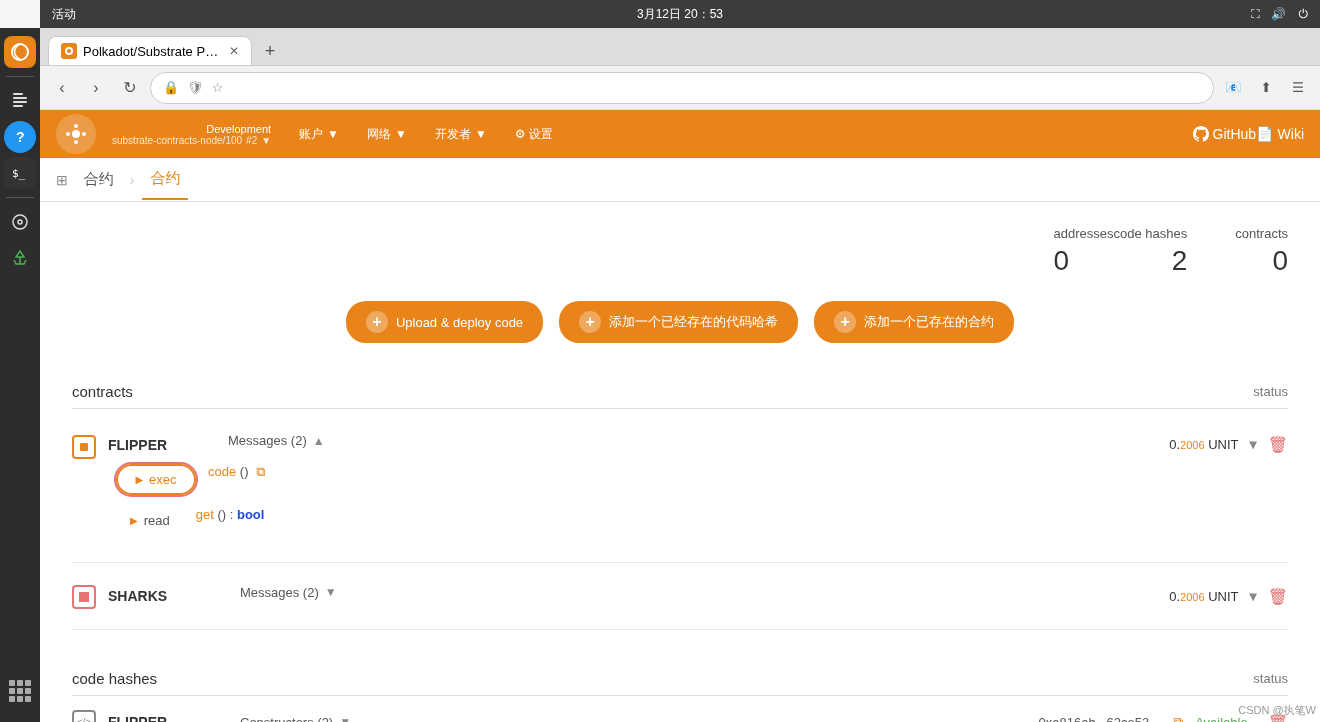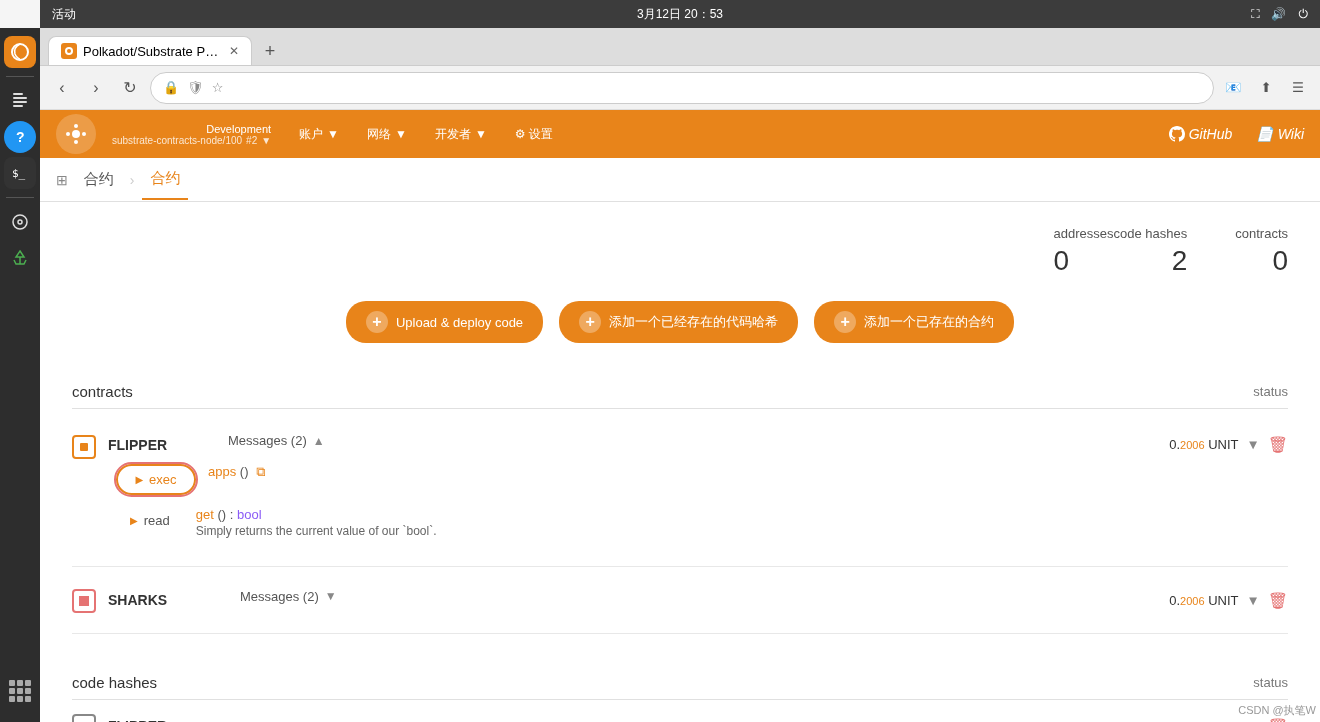--- a/index.html
+++ b/index.html
@@ -54,21 +54,21 @@
     .app-navbar {
       background: #e8841a; height: 48px; display: flex; align-items: center; padding: 0 16px;
       justify-content: space-between;
     }
     .nav-left { display: flex; align-items: center; gap: 16px; }
     .nav-brand { display: flex; flex-direction: column; align-items: flex-end; }
     .nav-brand-top { font-size: 11px; color: #fff; }
     .nav-brand-bottom { font-size: 10px; color: rgba(255,255,255,0.8); display: flex; align-items: center; gap: 4px; }
     .nav-menu-items { display: flex; align-items: center; gap: 4px; }
     .nav-menu-item { color: #fff; font-size: 12px; padding: 6px 12px; cursor: pointer; border-radius: 4px; display: flex; align-items: center; gap: 4px; }
-    .nav-right { display: flex; align-items: flex-end; gap: 24px; font-style: italic; }
+    .nav-right { display: flex; align-items: flex-end; gap: 0; }
     .nav-right-link { color: #fff; font-size: 14px; cursor: pointer; display: flex; align-items: center; gap: 4px; }
 
     
     .page-tabs {
       background: #fff; border-bottom: 1px solid #e0e0e0;
       display: flex; align-items: center; padding: 0 16px; height: 44px;
     }
     .page-tab-icon { color: #888; margin-right: 8px; }
     .page-tab-sep { color: #ccc; margin: 0 8px; }
     .page-tab-active { color: #e8841a; border-bottom: 2px solid #e8841a; padding: 10px 8px; font-size: 15px; font-weight: 500; cursor: pointer; }
@@ -127,21 +127,21 @@
     .read-btn {
       display: flex; align-items: center; gap: 6px;
       padding: 6px 14px; color: #555; cursor: pointer; background: none; border: none;
       font-size: 13px; white-space: nowrap;
     }
     .read-btn .play-icon { color: #e8841a; font-size: 10px; }
     .message-info { flex: 1; }
     .message-title { font-size: 13px; margin-bottom: 2px; }
     .message-title .fn-name { color: #e8841a; }
     .message-title .fn-paren { color: #555; }
-    .message-title .fn-type { color: #8b5cf6; }
+    .message-title .fn-type { color: #1d4ed8; font-weight: bold; }
     .message-desc { font-size: 12px; color: #666; }
     .contract-right { display: flex; align-items: center; gap: 8px; margin-left: auto; }
     .chevron-btn { background: none; border: none; cursor: pointer; color: #888; }
     .delete-btn { background: none; border: none; cursor: pointer; color: #e57373; font-size: 16px; }
 
     
     .code-hash-row {
       display: flex; align-items: center; gap: 12px;
       border-bottom: 1px solid #e8e8e8; padding: 14px 0;
     }
@@ -387,40 +387,39 @@
                 </div>
               </div>
 
               <div class="message-row">
                 <button class="exec-btn" style="border:2px solid #e8841a;outline:2px solid #e57373;">
                   <span class="play-icon">▶</span>
                   <span>exec</span>
                 </button>
                 <div class="message-info">
                   <div class="message-title">
-                    <span class="fn-name">apps</span>
+                    <span class="fn-name">code</span>
                     <span class="fn-paren">()</span>
                     <span style="color:#e8841a;cursor:pointer;margin-left:4px">⧉</span>
                   </div>
                 </div>
               </div>
 
               <div class="message-row">
                 <button class="read-btn">
                   <span class="play-icon">▶</span>
                   <span>read</span>
                 </button>
                 <div class="message-info">
                   <div class="message-title">
                     <span class="fn-name">get</span>
                     <span class="fn-paren">()</span>
                     <span style="color:#555">: </span>
                     <span class="fn-type">bool</span>
                   </div>
-                  <div class="message-desc">Simply returns the current value of our `bool`.</div>
                 </div>
               </div>
             </div>
           </div>
         </div>
 
         <div class="contract-row">
           <div style="display:flex;align-items:center;gap:12px;padding:8px 0">
             <div class="contract-icon" style="border-color:#e57373">
               <div class="contract-icon-inner" style="background:#e57373;border-radius:2px;width:10px;height:10px;display:grid;grid-template-columns:1fr 1fr;gap:1px">

